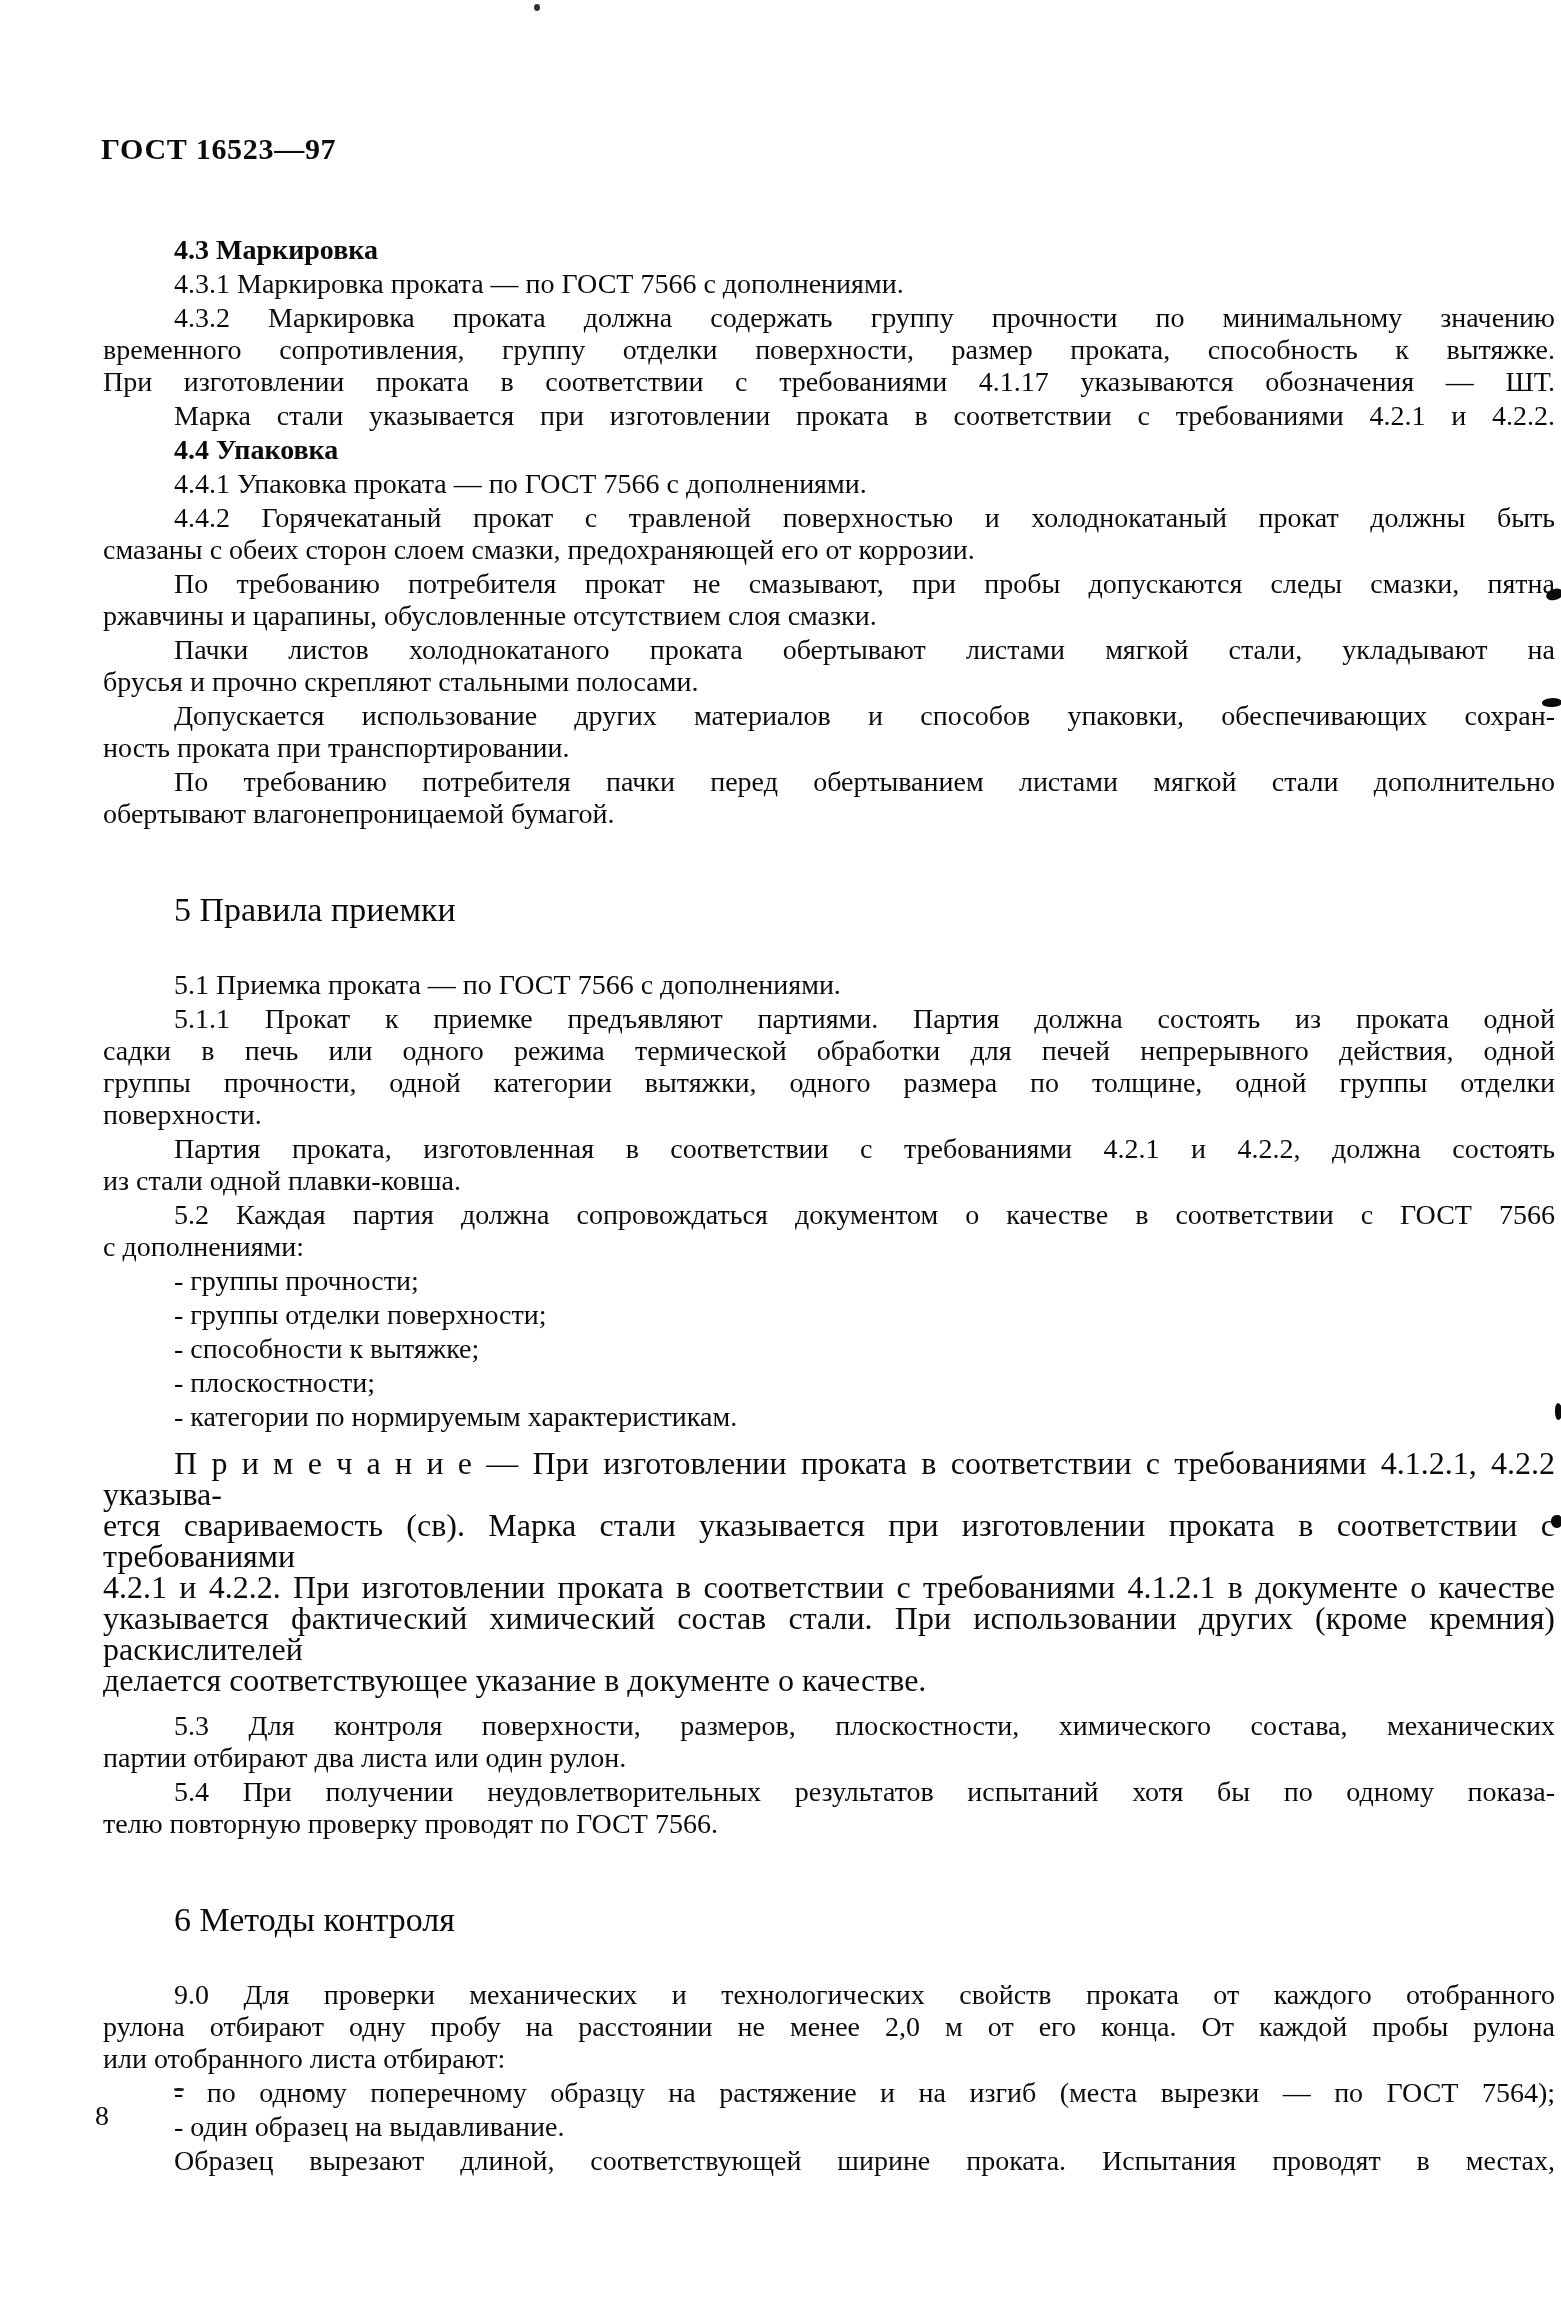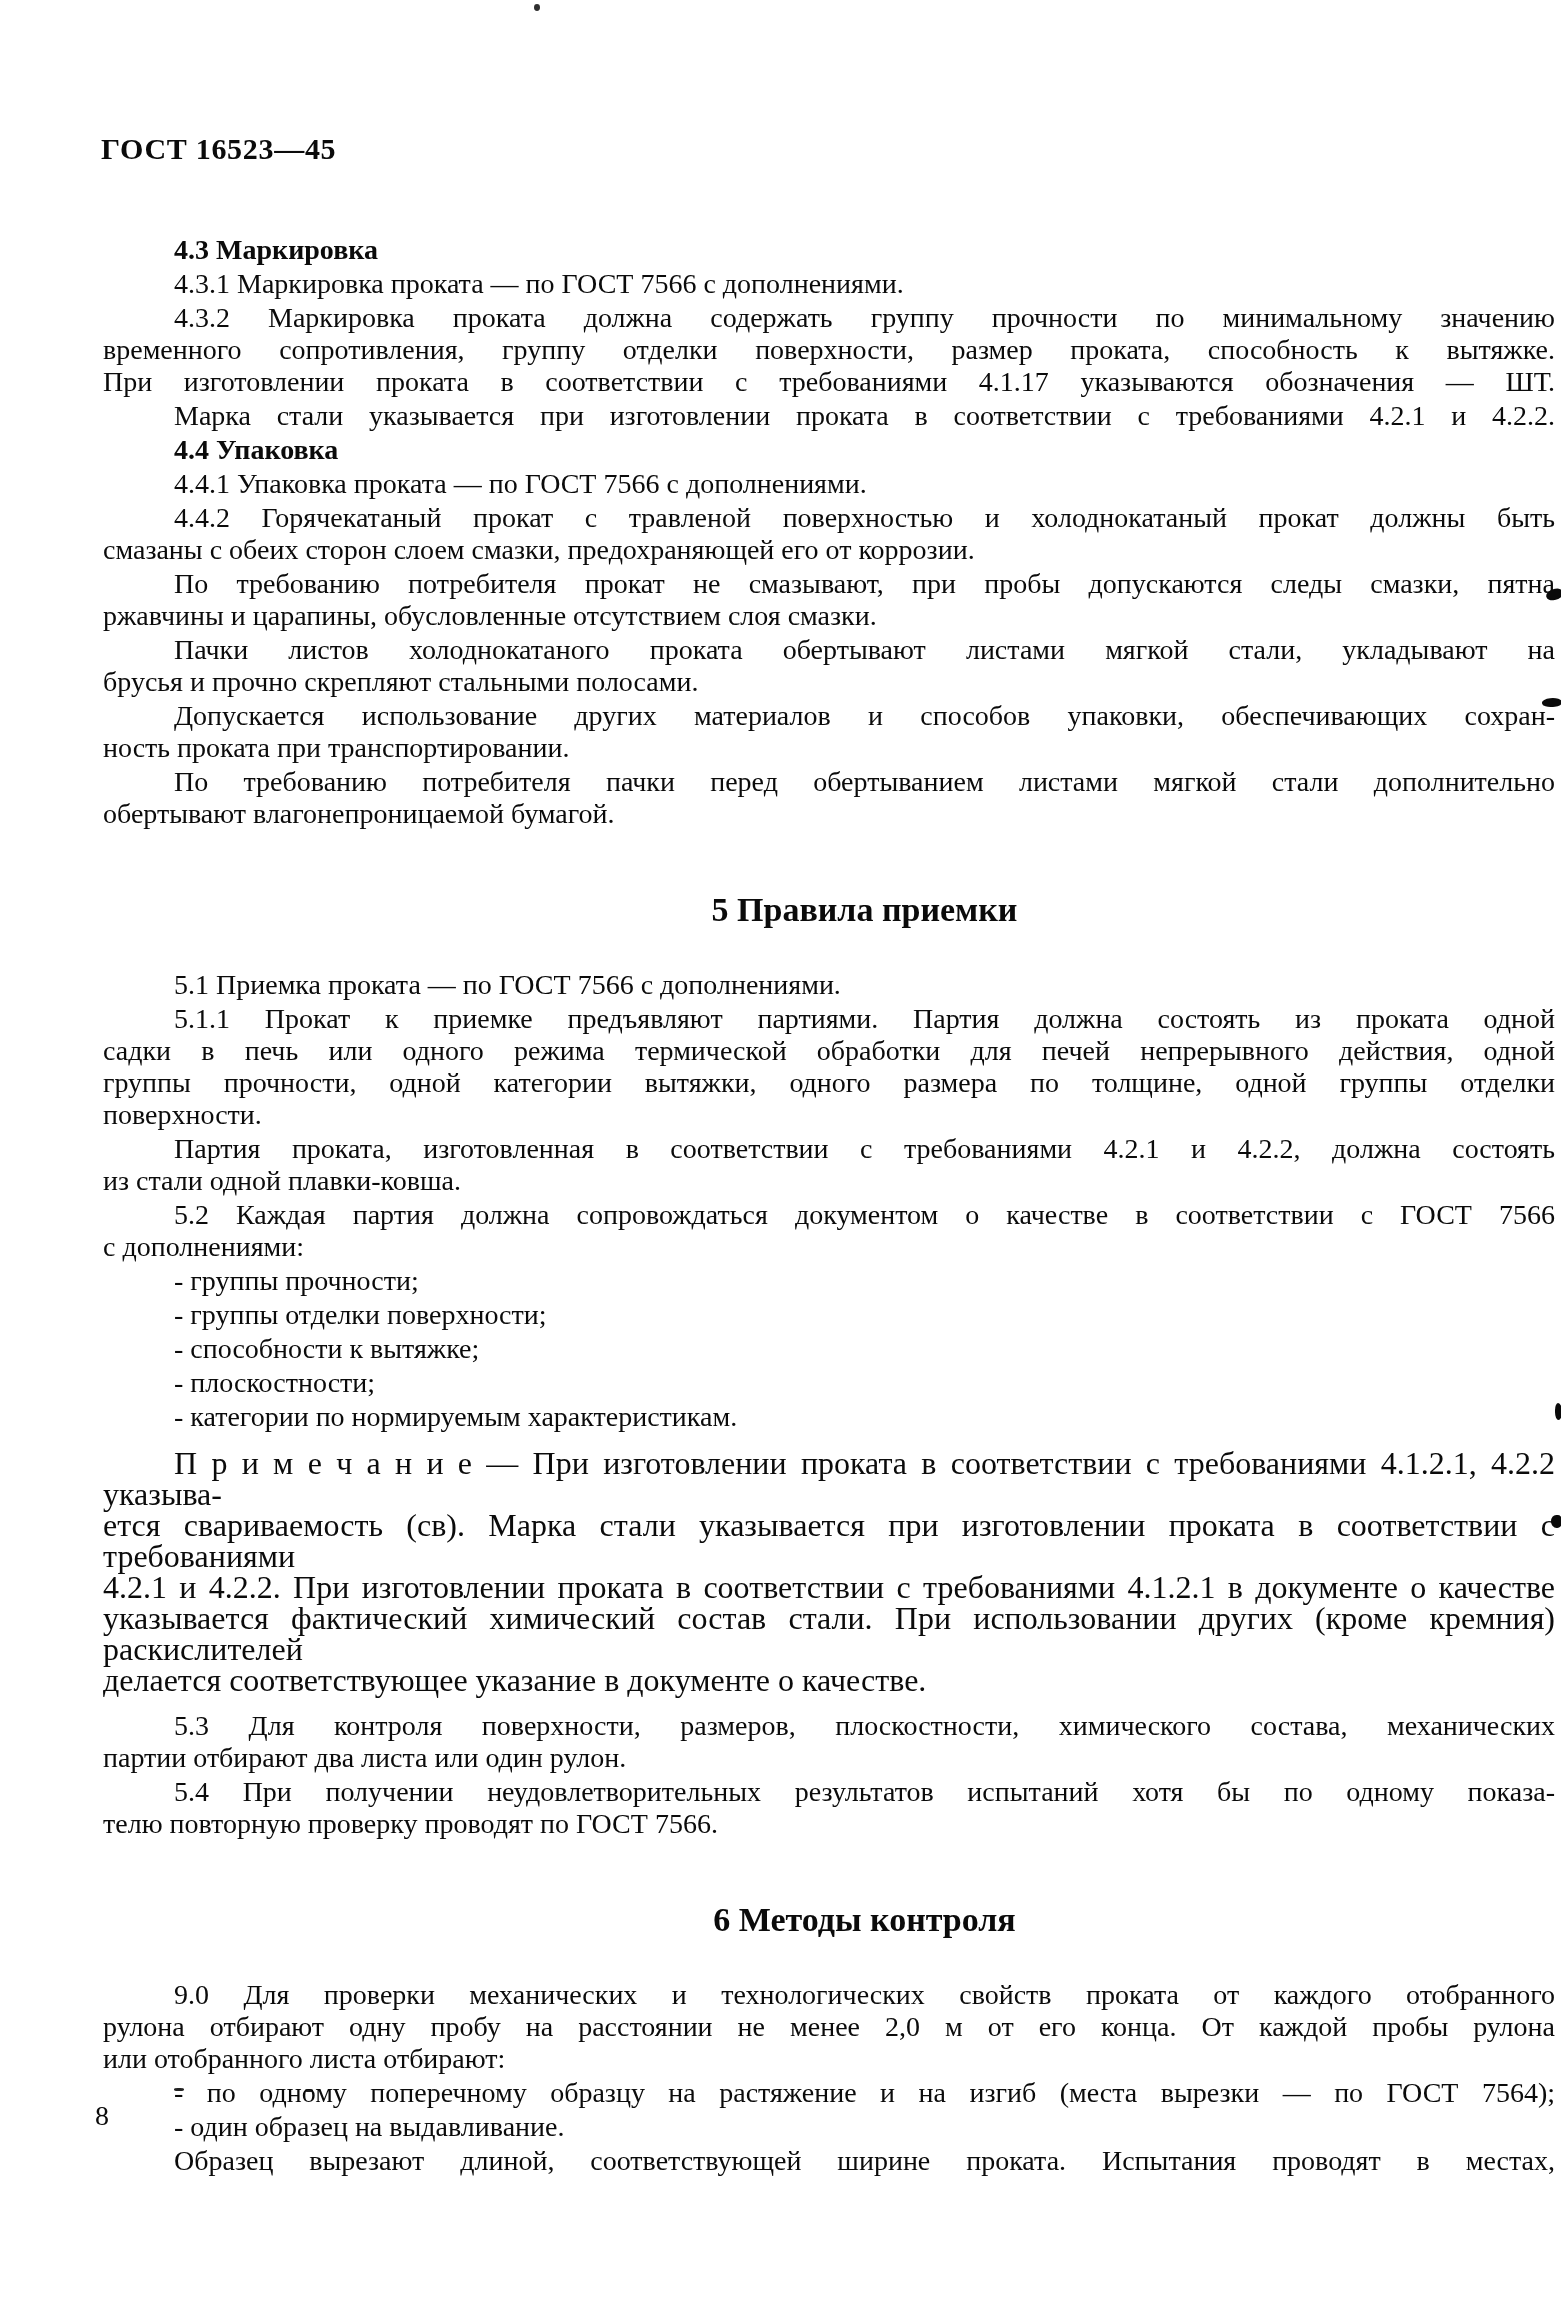--- a/index.html
+++ b/index.html
@@ -39,22 +39,21 @@
   }
   .bold .line { font-weight: bold; }
   .note .line {
     font-size: 32px;
     line-height: 31px;
   }
   .note { margin-top: 15px; margin-bottom: 13.5px; }
   .h .line {
     font-size: 34px;
     line-height: 41px;
-    font-weight: bold;
-    text-align: center;
+    font-weight: normal;
   }
   .h { margin-top: 59px; margin-bottom: 39px; }
   .page-number {
     position: absolute;
     left: 95px;
     top: 2100px;
     font-size: 28px;
     line-height: 32px;
   }
   
@@ -67,21 +66,21 @@
   .s3 { left: 1555px; top: 1403px; width: 7.4px; height: 17px; border-radius: 45% 55% 50% 50%; }
   .s4 { left: 1551px; top: 1515px; width: 10.8px; height: 13px; border-radius: 55% 45% 50% 60%; }
   .s5 { left: 534px;  top: 4px;    width: 6px;  height: 6.8px; border-radius: 50%; opacity: .85; }
   .s6 { left: 174px;  top: 2088px; width: 9.5px; height: 3.4px;  border-radius: 40%; opacity: .9; }
   .s7 { left: 305px;  top: 2089px; width: 8px; height: 3.4px;  border-radius: 40%; opacity: .9; }
 </style>
 </head>
 <body>
 
 <div class="page">
-  <div class="doc-header">ГОСТ 16523—45</div>
+  <div class="doc-header">ГОСТ 16523—97</div>
 
   <main id="doc-body">
       <div class="blk bold">
         <div class="line ind">4.3 Маркировка</div>
       </div>
       <div class="blk body">
         <div class="line ind">4.3.1 Маркировка проката — по ГОСТ 7566 с дополнениями.</div>
       </div>
       <div class="blk body">
         <div class="line ind jf">4.3.2 Маркировка проката должна содержать группу прочности по минимальному значению</div>

